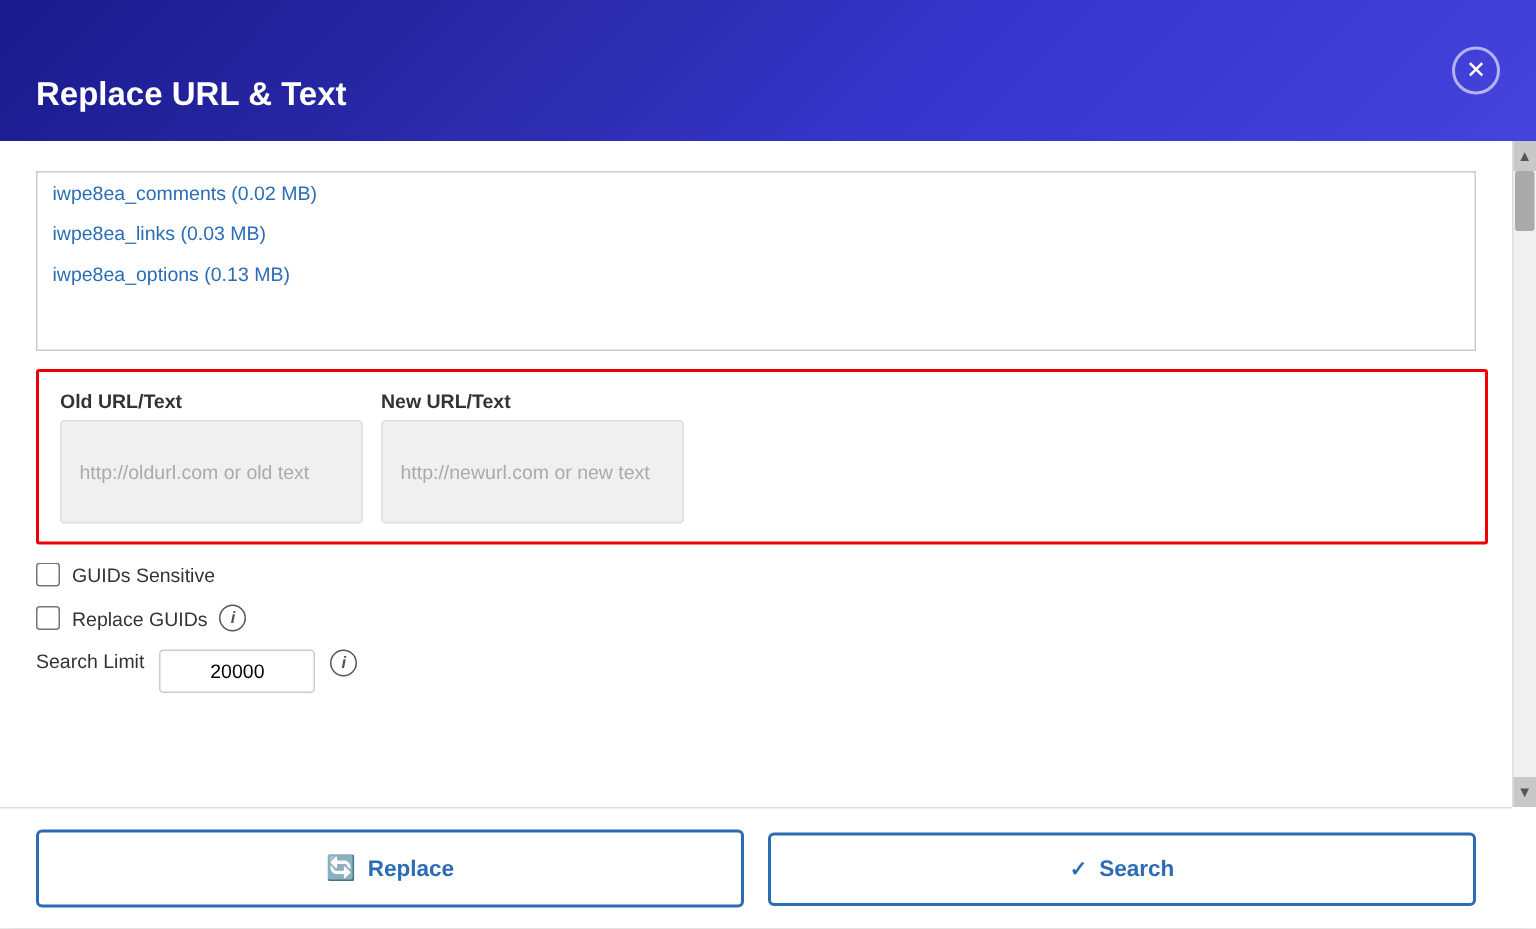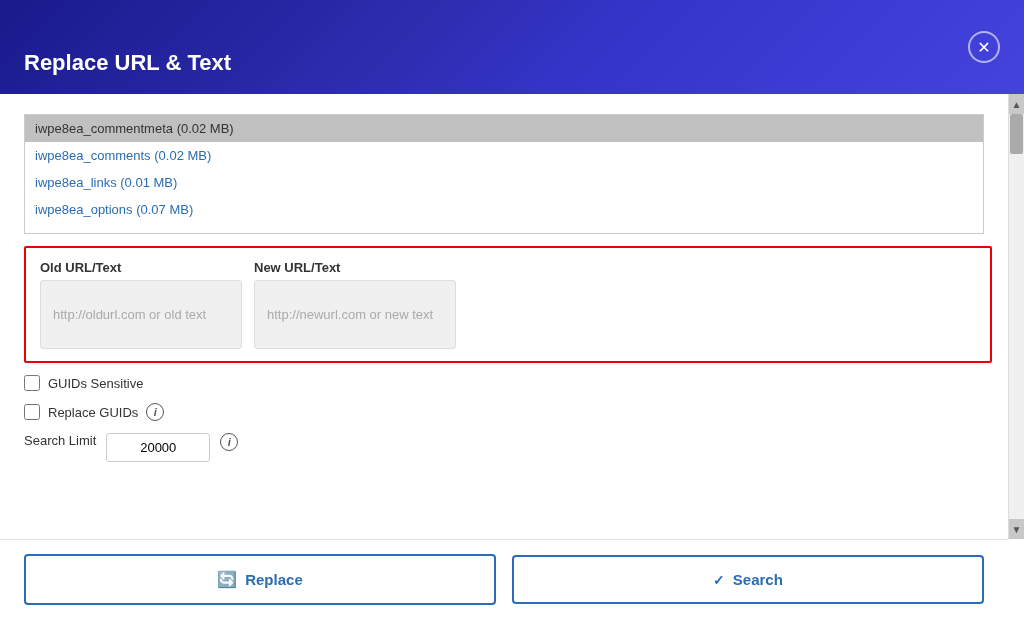--- a/index.html
+++ b/index.html
@@ -239,24 +239,23 @@
 
   <div class="modal-header">
     <span class="modal-title">Replace URL &amp; Text</span>
     <button class="close-btn">✕</button>
   </div>
 
   <div class="modal-body">
 
     <div>
       <div class="table-select-container">
-        <div class="table-item selected">iwpe8ea_commentmeta (0.02 MB)</div>
         <div class="table-item link">iwpe8ea_comments (0.02 MB)</div>
-        <div class="table-item link">iwpe8ea_links (0.01 MB)</div>
-        <div class="table-item link">iwpe8ea_options (0.07 MB)</div>
+        <div class="table-item link">iwpe8ea_links (0.03 MB)</div>
+        <div class="table-item link">iwpe8ea_options (0.13 MB)</div>
       </div>
     </div>
 
     <div class="url-text-section">
 
       <div>
         <div class="field-label">Old URL/Text</div>
         <input type="text" class="text-input" placeholder="http://oldurl.com or old text" style="">
       </div>
 

